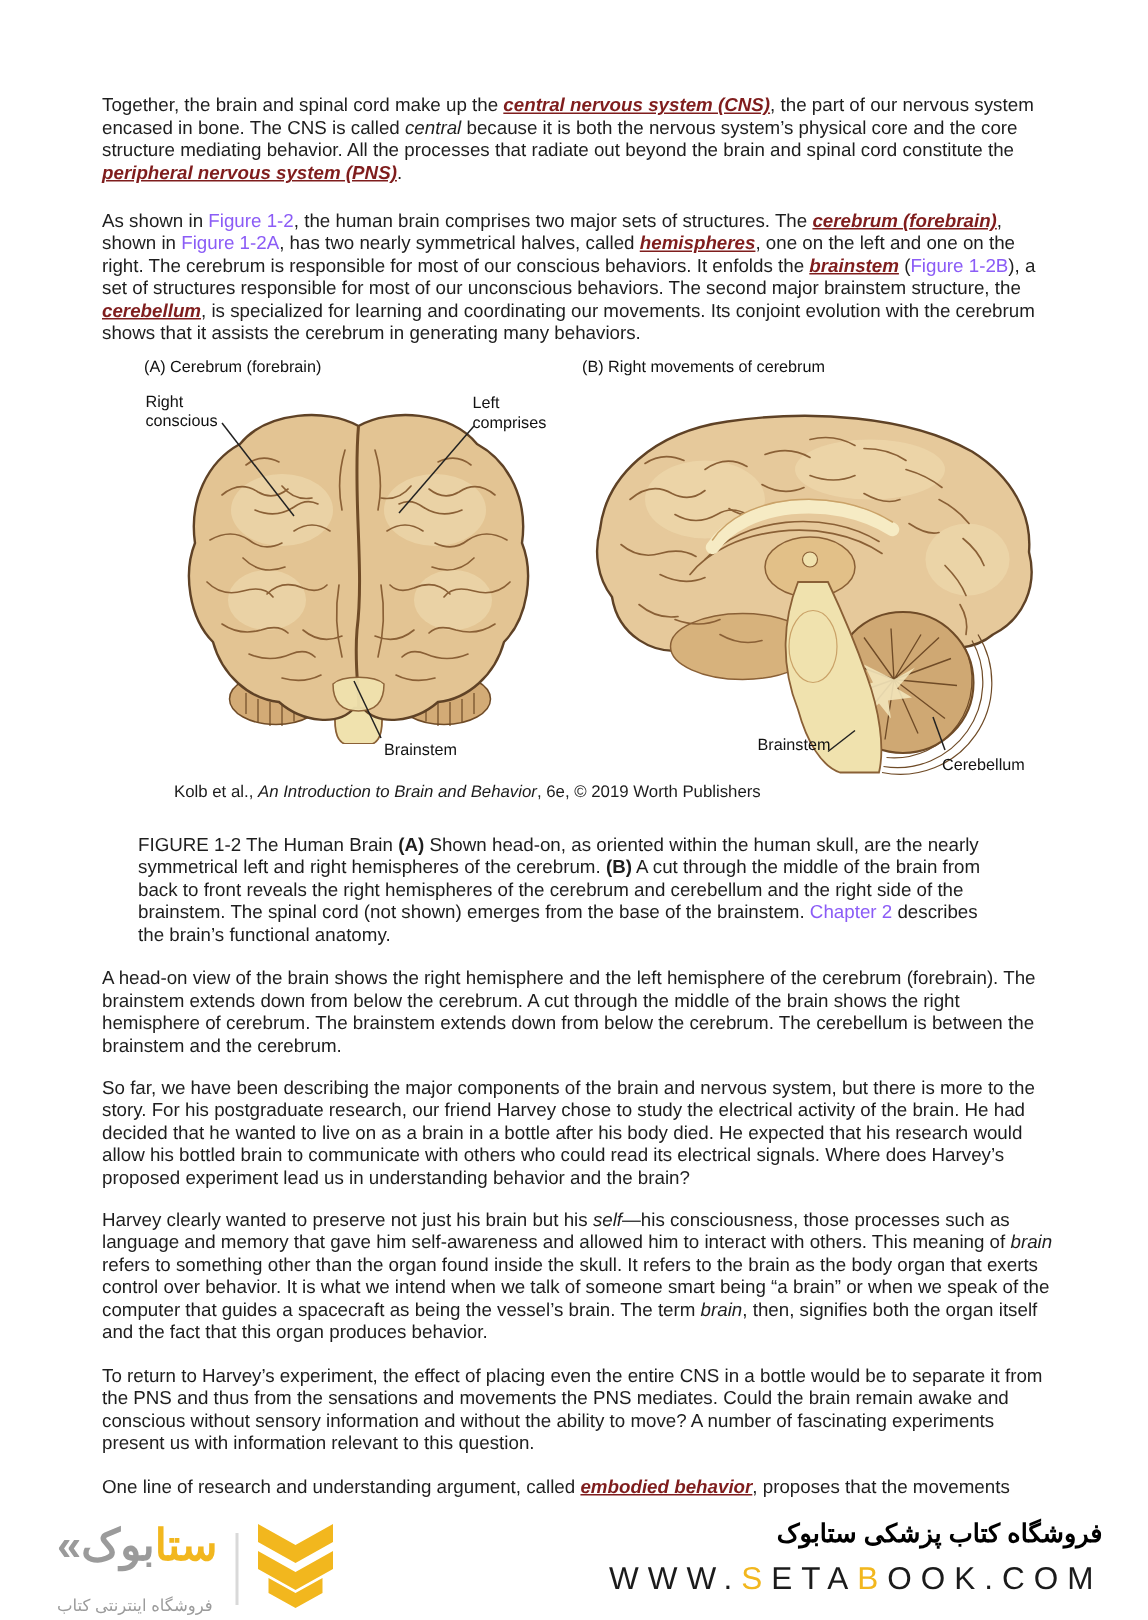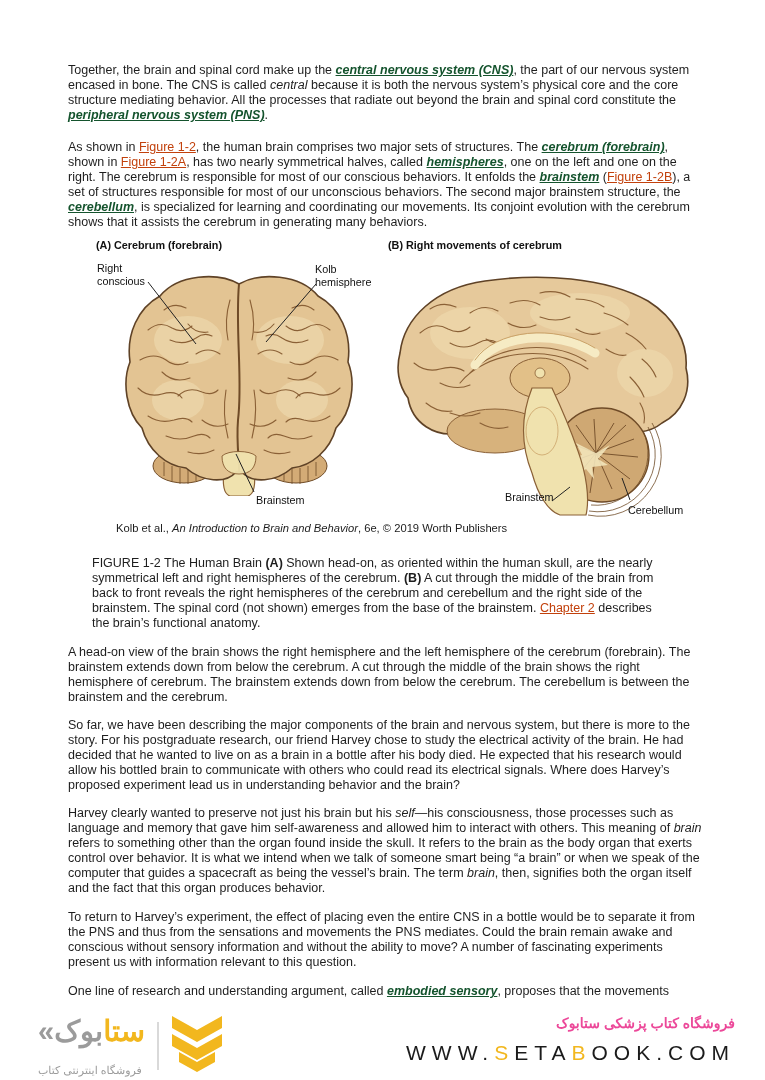--- a/index.html
+++ b/index.html
@@ -3,39 +3,39 @@
 <meta charset="utf-8">
 <style>
   html,body{margin:0;padding:0;background:#ffffff;}
   .page{position:relative;width:765px;height:1080px;background:#ffffff;overflow:hidden;
         font-family:"Liberation Sans", sans-serif;color:#1e1e1e;}
   .block{position:absolute;left:68px;width:636px;font-size:12.5px;line-height:15px;text-align:left;}
   .caption-block{left:92px;width:572px;}
   .credit-block{left:96px;width:600px;font-size:11.2px;color:#1c1c1c;margin-left:20px;}
   .seg-i{font-style:italic;}
   .seg-b{font-weight:bold;}
-  .seg-kt{color:#14532d;font-weight:bold;font-style:italic;text-decoration:underline;cursor:pointer;}
-  .seg-rl{color:#c2410c;text-decoration:underline;cursor:pointer;}
+  .seg-kt{color:#7f1d1d;font-weight:bold;font-style:italic;text-decoration:underline;cursor:pointer;}
+  .seg-rl{color:#8b5cf6;cursor:pointer;}
   
   .figure{position:absolute;left:68px;top:236px;width:637px;height:284px;}
-  .fig-title{position:absolute;font-size:10.8px;font-weight:bold;color:#111;white-space:nowrap;}
+  .fig-title{position:absolute;font-size:10.8px;font-weight:normal;color:#111;white-space:nowrap;}
   .fig-label{position:absolute;font-size:10.8px;line-height:12.5px;color:#111;}
   .fig-svg{position:absolute;}
   .leader{position:absolute;left:0;top:0;pointer-events:none;}
   
   .footer{position:absolute;left:0;top:1006px;width:765px;height:74px;background:#fff;}
   .brand{position:absolute;left:38px;top:8px;display:flex;align-items:center;}
   .wordmark{display:flex;flex-direction:column;align-items:flex-start;}
   .wordmark-line{font-size:29px;font-weight:bold;line-height:34px;white-space:nowrap;}
   .wm-gray{color:#9B9B9B;}
   .wm-yellow{color:#F2B71E;}
   .tagline{font-size:11px;color:#9B9B9B;margin-top:16px;}
   .brand-divider{width:2px;height:48px;background:#d9d9d9;margin:0 10px 0 12px;}
   .footer-right{position:absolute;right:30px;top:6px;text-align:right;}
-  .store-title{font-size:14px;font-weight:bold;color:#ec4899;line-height:22px;}
+  .store-title{font-size:17px;font-weight:bold;color:#000000;line-height:22px;}
   .site-url{margin-top:7px;font-size:21px;font-weight:normal;letter-spacing:6px;color:#1b1b1b;white-space:nowrap;}
   .url-y{color:#F2B71E;}
 </style>
 </head>
 <body>
 
 <div class="page">
 
   <div class="block" style="top:63px"><span>Together, the brain and spinal cord make up the </span><span class="seg-kt">central nervous system (CNS)</span><span>, the part of our nervous system encased in bone. The CNS is called </span><span class="seg-i">central</span><span> because it is both the nervous system’s physical core and the core structure mediating behavior. All the processes that radiate out beyond the brain and spinal cord constitute the </span><span class="seg-kt">peripheral nervous system (PNS)</span><span>.</span></div>
   <div class="block" style="top:140px"><span>As shown in </span><span class="seg-rl">Figure 1-2</span><span>, the human brain comprises two major sets of structures. The </span><span class="seg-kt">cerebrum (forebrain)</span><span>, shown in </span><span class="seg-rl">Figure 1-2A</span><span>, has two nearly symmetrical halves, called </span><span class="seg-kt">hemispheres</span><span>, one on the left and one on the right. The cerebrum is responsible for most of our conscious behaviors. It enfolds the </span><span class="seg-kt">brainstem</span><span> (</span><span class="seg-rl">Figure 1-2B</span><span>), a set of structures responsible for most of our unconscious behaviors. The second major brainstem structure, the </span><span class="seg-kt">cerebellum</span><span>, is specialized for learning and coordinating our movements. Its conjoint evolution with the cerebrum shows that it assists the cerebrum in generating many behaviors.</span></div>
@@ -143,21 +143,21 @@
         <path d="M253,158 A52,52 0 0 1 201,232"></path>
         <path d="M258,154 A57,57 0 0 1 199,238"></path>
         <path d="M262,150 A61,61 0 0 1 198,242"></path>
       </g>
       <path d="M206,180 l14,-8 -12,14 10,6 -16,2 2,12 -8,-10 -10,8 4,-14 -12,-4 14,-4 -6,-12 z" fill="#f2e4ba" opacity="0.9"></path>
       <path d="M142,115 C132,140 130,170 142,200 C148,222 158,238 170,242 L196,242 C200,225 196,200 188,178 C180,155 170,132 162,115 Z" fill="#f0e2ae" stroke="#8a6036" stroke-width="1.2"></path>
       <ellipse cx="152" cy="158" rx="16" ry="24" fill="#f0e2ae" stroke="#caa268" stroke-width="0.8"></ellipse>
     </svg>
 
     <div class="fig-label" style="left:29px;top:26px;width:66px">Right conscious</div>
-    <div class="fig-label" style="left:247px;top:27px;width:66px">Kolb hemisphere</div>
+    <div class="fig-label" style="left:247px;top:27px;width:66px">Left comprises</div>
     <div class="fig-label" style="left:188px;top:258px">Brainstem</div>
     <div class="fig-label" style="left:437px;top:255px">Brainstem</div>
     <div class="fig-label" style="left:560px;top:268px">Cerebellum</div>
 
     <svg class="leader" width="637" height="284" viewBox="0 0 637 284">
       <g stroke="#222" stroke-width="1">
         <line x1="80" y1="46" x2="128" y2="108"></line>
         <line x1="248" y1="48" x2="198" y2="106"></line>
         <line x1="168" y1="218" x2="186" y2="256"></line>
         <line x1="502" y1="251" x2="484" y2="265"></line>
@@ -166,21 +166,21 @@
     </svg>
   </div>
 
   <div class="block credit-block" style="top:521px"><span>Kolb et al., </span><span class="seg-i">An Introduction to Brain and Behavior</span><span>, 6e, © 2019 Worth Publishers</span></div>
   <div class="block caption-block" style="top:556px"><span>FIGURE 1-2 The Human Brain </span><span class="seg-b">(A)</span><span> Shown head-on, as oriented within the human skull, are the nearly symmetrical left and right hemispheres of the cerebrum. </span><span class="seg-b">(B)</span><span> A cut through the middle of the brain from back to front reveals the right hemispheres of the cerebrum and cerebellum and the right side of the brainstem. The spinal cord (not shown) emerges from the base of the brainstem. </span><span class="seg-rl">Chapter 2</span><span> describes the brain’s functional anatomy.</span></div>
 
   <div class="block" style="top:645px"><span>A head-on view of the brain shows the right hemisphere and the left hemisphere of the cerebrum (forebrain). The brainstem extends down from below the cerebrum. A cut through the middle of the brain shows the right hemisphere of cerebrum. The brainstem extends down from below the cerebrum. The cerebellum is between the brainstem and the cerebrum.</span></div>
   <div class="block" style="top:718px"><span>So far, we have been describing the major components of the brain and nervous system, but there is more to the story. For his postgraduate research, our friend Harvey chose to study the electrical activity of the brain. He had decided that he wanted to live on as a brain in a bottle after his body died. He expected that his research would allow his bottled brain to communicate with others who could read its electrical signals. Where does Harvey’s proposed experiment lead us in understanding behavior and the brain?</span></div>
   <div class="block" style="top:806px"><span>Harvey clearly wanted to preserve not just his brain but his </span><span class="seg-i">self</span><span>—his consciousness, those processes such as language and memory that gave him self-awareness and allowed him to interact with others. This meaning of </span><span class="seg-i">brain</span><span> refers to something other than the organ found inside the skull. It refers to the brain as the body organ that exerts control over behavior. It is what we intend when we talk of someone smart being “a brain” or when we speak of the computer that guides a spacecraft as being the vessel’s brain. The term </span><span class="seg-i">brain</span><span>, then, signifies both the organ itself and the fact that this organ produces behavior.</span></div>
   <div class="block" style="top:910px"><span>To return to Harvey’s experiment, the effect of placing even the entire CNS in a bottle would be to separate it from the PNS and thus from the sensations and movements the PNS mediates. Could the brain remain awake and conscious without sensory information and without the ability to move? A number of fascinating experiments present us with information relevant to this question.</span></div>
-  <div class="block" style="top:984px"><span>One line of research and understanding argument, called </span><span class="seg-kt">embodied sensory</span><span>, proposes that the movements</span></div>
+  <div class="block" style="top:984px"><span>One line of research and understanding argument, called </span><span class="seg-kt">embodied behavior</span><span>, proposes that the movements</span></div>
 
   <div class="footer">
     <div class="brand">
       <div class="wordmark">
         <div class="wordmark-line">
           <span class="wm-gray">«</span><span class="wm-gray" dir="rtl">بوک</span><span class="wm-yellow" dir="rtl">ستا</span>
         </div>
         <div class="tagline" dir="rtl">فروشگاه اینترنتی کتاب</div>
       </div>
       <div class="brand-divider"></div>

